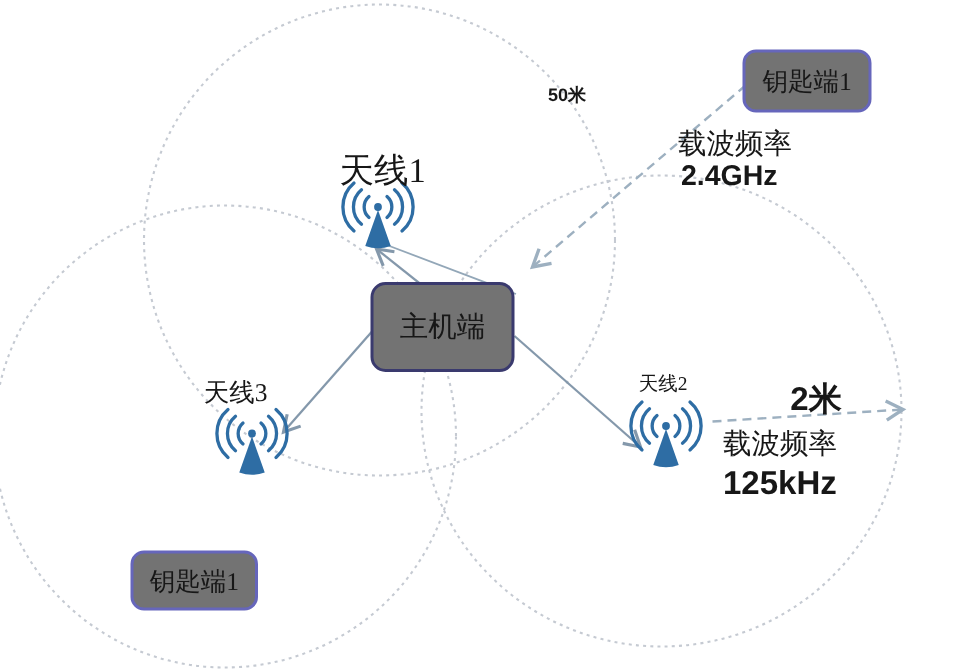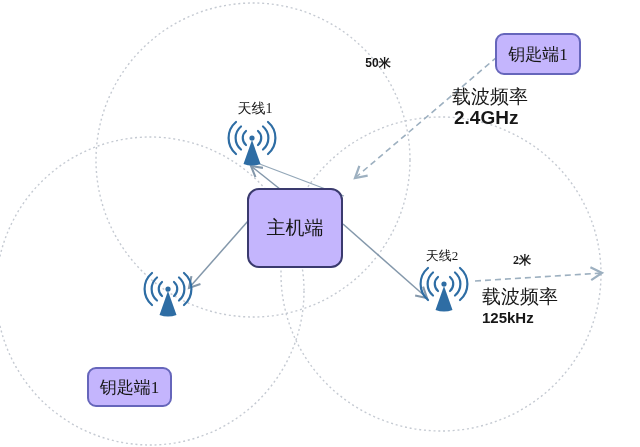--- a/index.html
+++ b/index.html
@@ -6,36 +6,36 @@
   #canvas{
     position:relative;width:640px;height:447px;background:#ffffff;overflow:hidden;
     font-family:"Liberation Serif", serif;color:#171717;
   }
   #bg-svg{position:absolute;left:0;top:0;width:640px;height:447px;}
   .label{position:absolute;white-space:nowrap;line-height:1.1;}
   .cn{font-family:"Liberation Serif", serif;}
   .num{font-family:"Liberation Sans", sans-serif;font-weight:700;}
   .center{text-align:center;}
   .node-box{
-    position:absolute;background:#c4b5fd;border:2px solid #3a3a6e;border-radius:10px;
+    position:absolute;background:#737373;border:2px solid #3a3a6e;border-radius:10px;
     display:flex;align-items:center;justify-content:center;box-sizing:border-box;
   }
   .keyfob{border:2px solid #6666bb;border-radius:9px;font-size:17px;}
-  #host-box{left:247px;top:188px;width:96px;height:80px;font-size:19px;border-radius:12px;}
+  #host-box{left:247px;top:188px;width:96px;height:60px;font-size:19px;}
   #keyfob-top{left:495px;top:33px;width:86px;height:42px;}
   #keyfob-bottom{left:87px;top:367px;width:85px;height:40px;}
-  #lbl-ant1{left:205px;top:101px;width:100px;font-size:14px;text-align:center;}
+  #lbl-ant1{left:205px;top:101px;width:100px;font-size:23px;text-align:center;}
   #lbl-ant2{left:392px;top:249px;width:100px;font-size:13px;}
   #lbl-ant3{left:107px;top:253px;width:100px;font-size:17px;}
   #lbl-50m{left:352px;top:57px;width:52px;font-size:12px;}
   #lbl-carrier24{left:452px;top:87px;font-size:19px;}
   #lbl-24ghz{left:454px;top:108px;font-size:19px;}
-  #lbl-2m{left:500px;top:254px;width:44px;font-size:12px;font-family:Liberation Serif, serif;}
+  #lbl-2m{left:522px;top:254px;width:44px;font-size:22px;}
   #lbl-carrier125{left:482px;top:287px;font-size:19px;}
-  #lbl-125khz{left:482px;top:310px;font-size:15px;}
+  #lbl-125khz{left:482px;top:310px;font-size:22px;}
   #lbl-coverage{left:232px;top:373px;font-size:19px;font-weight:500;}
 </style>
 </head>
 <body>
 
 <div id="canvas">
 
   <svg id="bg-svg" viewBox="0 0 640 447" xmlns="http://www.w3.org/2000/svg">
     <defs>
       <marker id="ah-solid" viewBox="0 0 10 10" refX="8" refY="5" markerWidth="10" markerHeight="10" orient="auto">
@@ -81,20 +81,21 @@
   <div class="node-box keyfob" id="keyfob-top">
     <span class="cn">钥匙端1</span>
   </div>
 
   <div class="node-box keyfob" id="keyfob-bottom">
     <span class="cn">钥匙端1</span>
   </div>
 
   <div class="label cn center" id="lbl-ant1">天线1</div>
   <div class="label cn center" id="lbl-ant2">天线2</div>
+  <div class="label cn center" id="lbl-ant3">天线3</div>
 
   <div class="label num center" id="lbl-50m">50米</div>
   <div class="label cn" id="lbl-carrier24">载波频率</div>
   <div class="label num" id="lbl-24ghz">2.4GHz</div>
 
   <div class="label num center" id="lbl-2m">2米</div>
   <div class="label cn" id="lbl-carrier125">载波频率</div>
   <div class="label num" id="lbl-125khz">125kHz</div>
 
 

